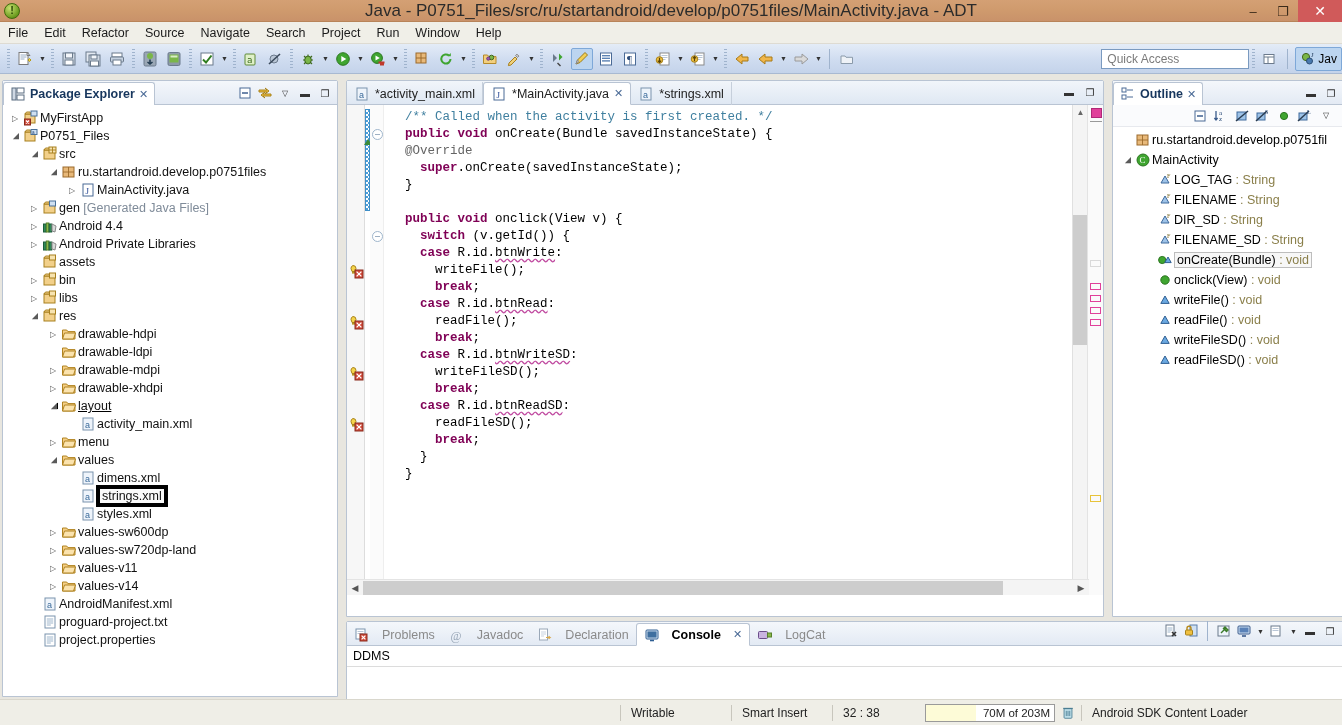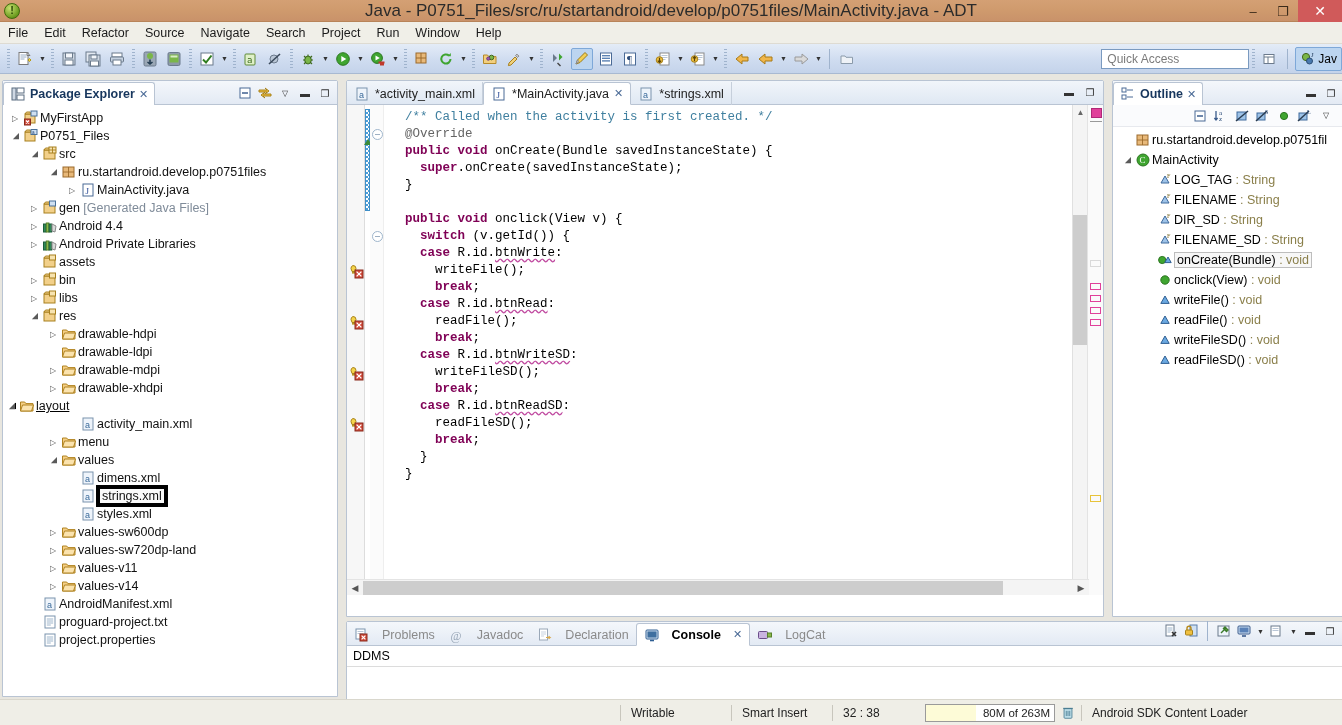--- a/index.html
+++ b/index.html
@@ -695,21 +695,21 @@
           <div class="trow" style="padding-left: 42px;">
             <div class="twist">▷</div>
             <span class="tico">
               <svg viewBox="0 0 16 16" class="ico">
                 <path d="M1.5 13V4h4.2l1.2 1.6H14V13z" fill="#f5cf86" stroke="#b08320"></path>
                 <path d="M1.5 13l2-6h11l-2 6z" fill="#fbe3ae" stroke="#b08320"></path>
               </svg>
             </span>
             <span class="tlabel">drawable-xhdpi</span>
           </div>
-          <div class="trow" style=" text-decoration: underline;">
+          <div class="trow" style="padding-left: 42px; text-decoration: underline;">
             <div class="twist" style="transform: rotate(-90deg) scaleX(-1);">◢</div>
             <span class="tico">
               <svg viewBox="0 0 16 16" class="ico">
                 <path d="M1.5 13V4h4.2l1.2 1.6H14V13z" fill="#f5cf86" stroke="#b08320"></path>
                 <path d="M1.5 13l2-6h11l-2 6z" fill="#fbe3ae" stroke="#b08320"></path>
               </svg>
             </span>
             <span class="tlabel">layout</span>
           </div>
           <div class="trow" style="padding-left: 61px;">
@@ -914,22 +914,22 @@
         <div class="changebar" id="ed-changebar">
             <div class="changebar-seg" style="top: 4px; height: 102px; background: repeating-conic-gradient(rgb(79, 159, 216) 0%, rgb(79, 159, 216) 25%, rgb(255, 255, 255) 0%, rgb(255, 255, 255) 50%) 0px center / 4px 4px; border: 1px solid rgb(63, 143, 200);"></div>
             <div style="position: absolute; left: -1px; top: 34px; width: 0px; height: 0px; border-left: 4px solid transparent; border-right: 4px solid transparent; border-bottom: 6px solid rgb(58, 138, 58);"></div>
           </div>
         <div class="folding" id="ed-folding">
             <div class="fold-ico" style="top: 24px;">–</div>
             <div class="fold-ico" style="top: 126px;">–</div>
           </div>
         <div class="code" id="ed-code">
             <div class="cline"><span class="cm">  /** Called when the activity is first created. */</span></div>
+            <div class="cline">  <span class="kw">public</span> <span class="kw">void</span> onCreate(Bundle savedInstanceState) {</div>
             <div class="cline"><span class="ann">  @Override</span></div>
-            <div class="cline">  <span class="kw">public</span> <span class="kw">void</span> onCreate(Bundle savedInstanceState) {</div>
             <div class="cline">    <span class="kw">super</span>.onCreate(savedInstanceState);</div>
             <div class="cline">  }</div>
             <div class="cline">&nbsp;</div>
             <div class="cline">  <span class="kw">public</span> <span class="kw">void</span> onclick(View v) {</div>
             <div class="cline">    <span class="kw">switch</span> (v.getId()) {</div>
             <div class="cline">    <span class="kw">case</span> R.id.<span class="err-underline">btnWrite</span>:</div>
             <div class="cline">      writeFile();</div>
             <div class="cline">      <span class="kw">break</span>;</div>
             <div class="cline">    <span class="kw">case</span> R.id.<span class="err-underline">btnRead</span>:</div>
             <div class="cline">      readFile();</div>
@@ -1260,21 +1260,21 @@
   <div class="statusbar">
     <div style="width:620px"></div>
     <div class="sb-div"></div>
     <div class="sb-cell" style="width:110px">Writable</div>
     <div class="sb-div"></div>
     <div class="sb-cell" style="width:100px">Smart Insert</div>
     <div class="sb-div"></div>
     <div class="sb-cell" style="width:92px">32 : 38</div>
     <div class="sb-heap">
       <div class="sb-heap-fill" id="heap-fill" style="width: 39%;"></div>
-      <div class="sb-heap-txt">80M of 263M</div>
+      <div class="sb-heap-txt">70M of 203M</div>
     </div>
     <div class="sb-cell" style="padding:0 6px">
       <svg class="trash" viewBox="0 0 16 16">
           <rect x="3.5" y="3" width="9" height="11" rx="1" fill="#bfe0ea" stroke="#4a7d92"></rect>
           <path d="M2.5 2.8h11" stroke="#4a7d92" stroke-width="1.4"></path>
           <path d="M6 5.5v6M8 5.5v6M10 5.5v6" stroke="#4a7d92"></path>
         </svg>
     </div>
     <div class="sb-div"></div>
     <div class="sb-cell">Android SDK Content Loader</div>

